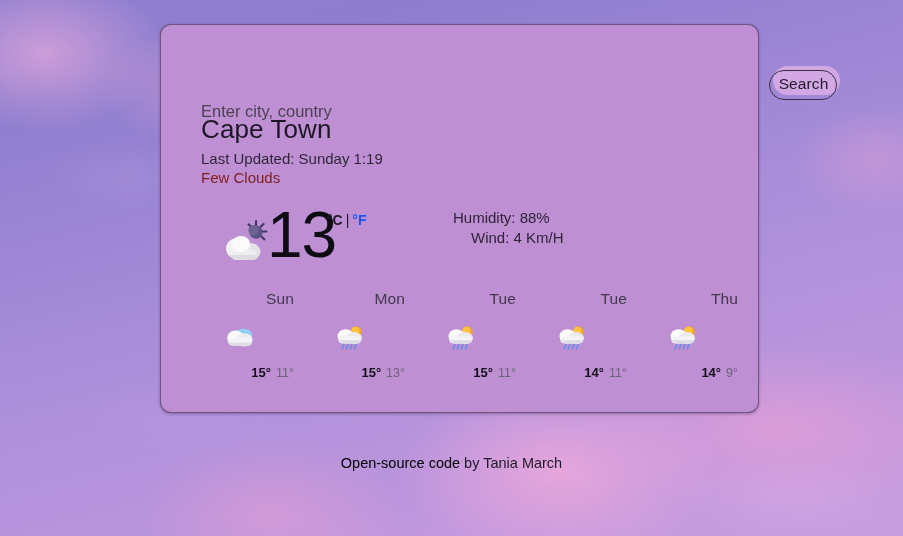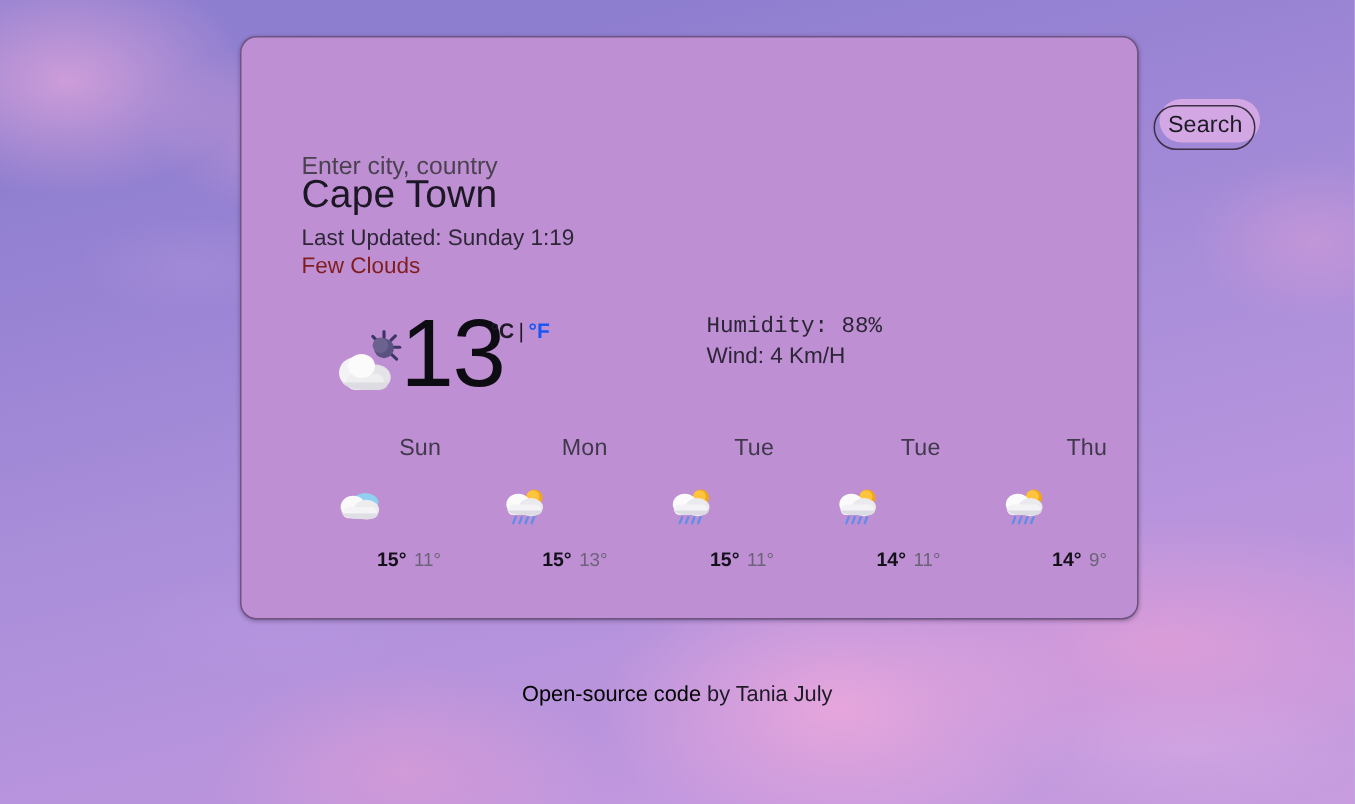--- a/index.html
+++ b/index.html
@@ -178,21 +178,21 @@
     left: 166px;
     top: 187px;
     font-size: 14px;
     font-weight: 700;
     white-space: nowrap;
   }
   #unit-celsius { color:#1e1a26; cursor:pointer; }
   #unit-separator { color:#1e1a26; font-weight:400; padding:0 3px; }
   #unit-fahrenheit { color:#1a57f2; cursor:pointer; }
 
-  #humidity { position:absolute; left:310px; top:184px; font-size:15px; color:#2c2536;font-family:Liberation Mono, monospace; }
+  #humidity { position:absolute; left:292px; top:184px; font-size:15px; color:#2c2536; }
   #wind     { position:absolute; left:310px; top:204px; font-size:15px; color:#2c2536; }
 
   
   #forecast {
     position:absolute;
     left: 22px;
     top: 265px;
     width: 555px;
     display:flex;
   }
@@ -386,13 +386,13 @@
               <line x1="20.2" y1="23" x2="18.4" y2="27.6"></line>
               <line x1="24.8" y1="23" x2="23" y2="27.6"></line>
             </g>
           </svg>
         </div>
         <div class="forecast-temps"><span class="temp-max">14°</span><span class="temp-min">9°</span></div>
       </div>
     </div>
 </div>
 
-<div id="footer"><a id="footer-link">Open-source code</a><span id="footer-author"> by Tania July</span></div>
+<div id="footer"><a id="footer-link">Open-source code</a><span id="footer-author"> by Tania March</span></div>
 
 </body></html>

